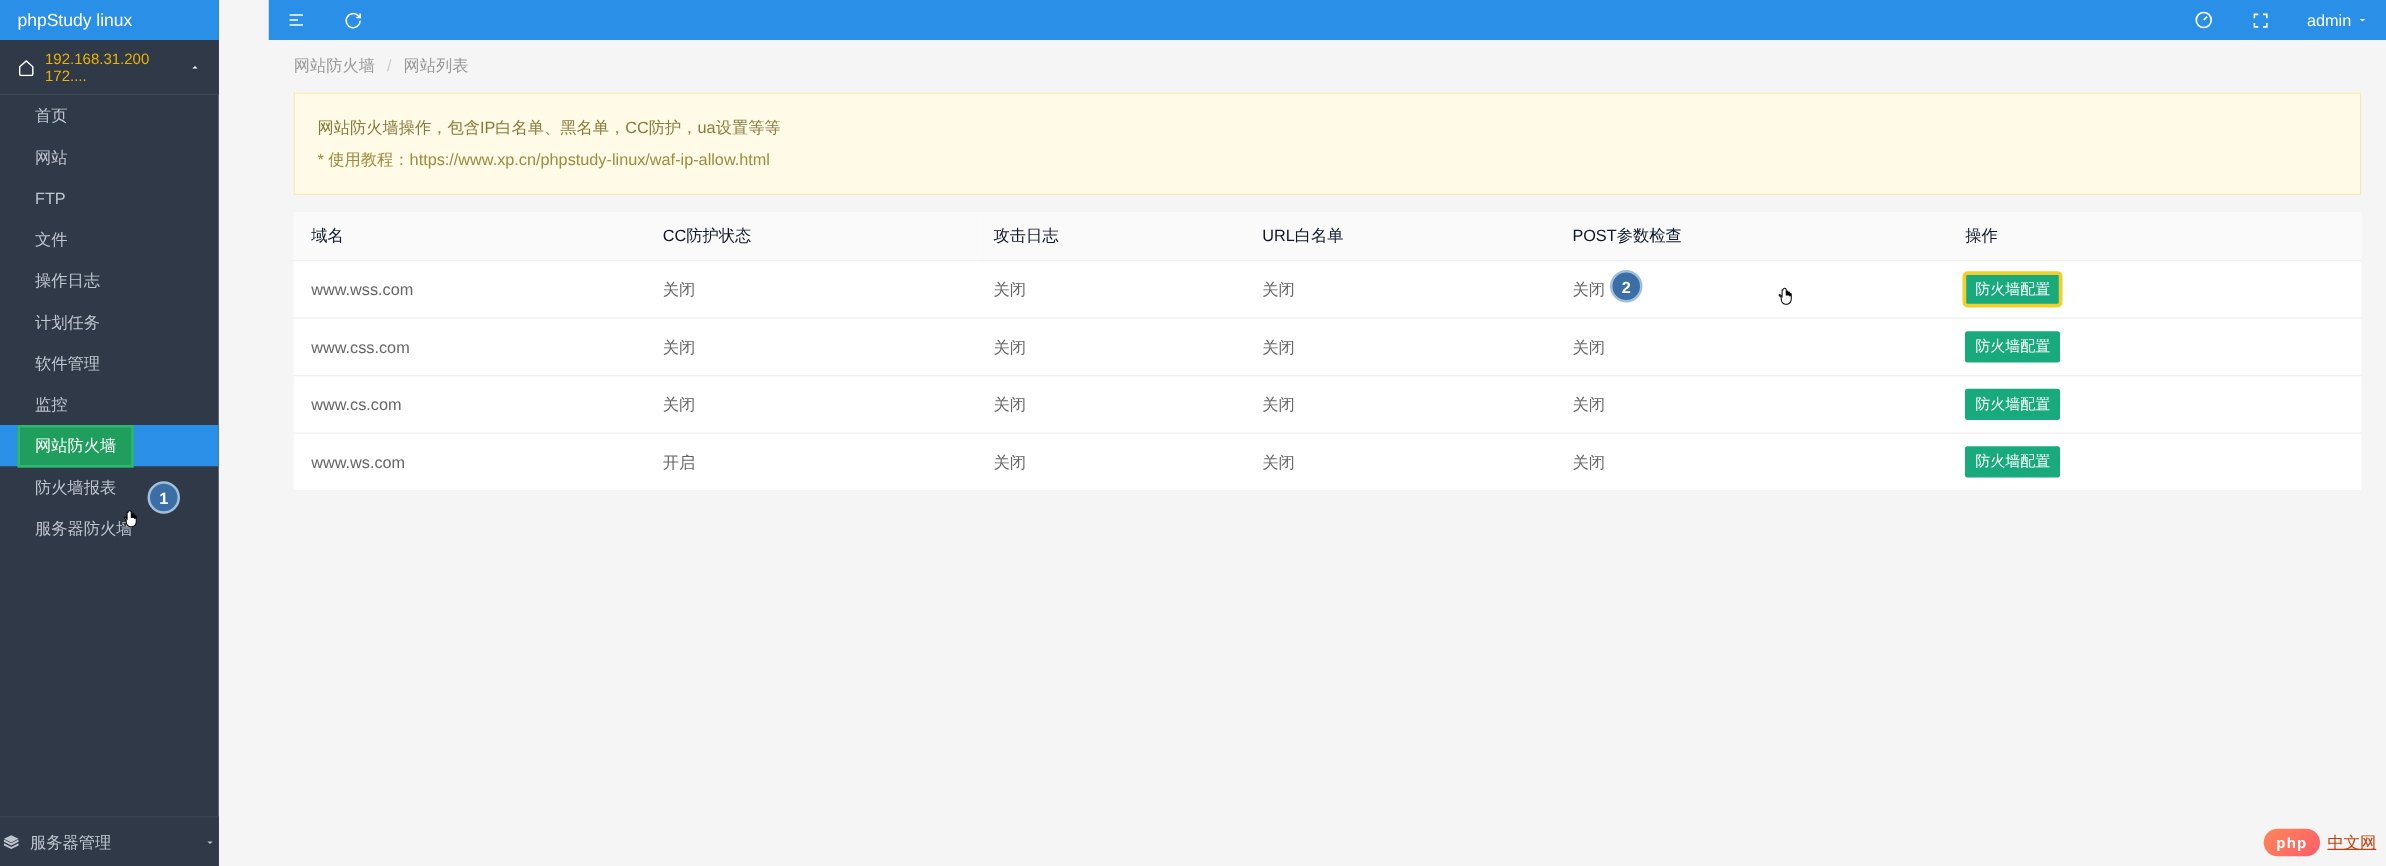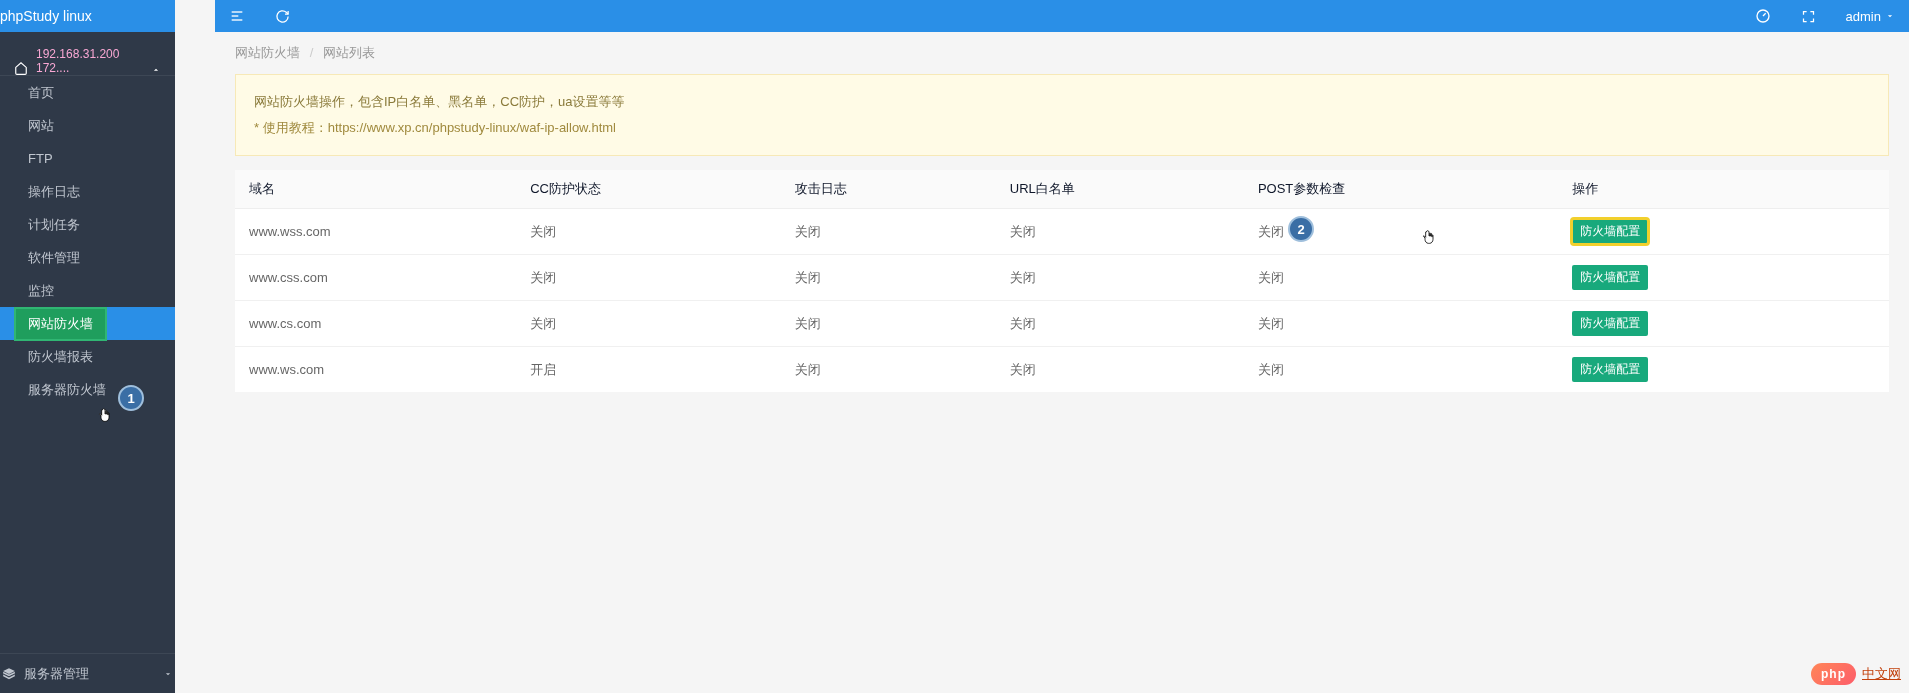--- a/index.html
+++ b/index.html
@@ -2,22 +2,22 @@
 <html><head>
   <meta charset="utf-8">
   <style>
     * { margin: 0; padding: 0; box-sizing: border-box; }
     body { font-family: "Microsoft YaHei", Arial, sans-serif; font-size: 13px; color: #333; background: #f5f5f5; }
     
     .app { display: flex; width: 1909px; height: 693px; position: relative; }
     
     
     .sidebar { width: 175px; background: #2f3948; color: #aab2bd; display: flex; flex-direction: column; }
-    .sidebar-header { height: 32px; background: #2a8fe7; color: #fff; display: flex; align-items: center; font-size: 14px; }
-    .server-selector { height: 44px; display: flex; align-items: flex-end; padding: 0 14px; background: #2f3948; color: #f9a8d4; border-bottom: 1px solid #3d4755; font-size: 12px; }
+    .sidebar-header { height: 32px; background: #2a8fe7; color: #fff; display: flex; align-items: center; padding-left: 14px; font-size: 14px; }
+    .server-selector { height: 44px; display: flex; align-items: center; padding: 0 14px; background: #2f3948; color: #eab308; border-bottom: 1px solid #3d4755; font-size: 12px; }
     .server-selector .chevron { margin-left: auto; }
     .nav-list { flex: 1; overflow-y: auto; }
     .nav-item { height: 33px; display: flex; align-items: center; padding-left: 28px; cursor: pointer; color: #c0c6cf; font-size: 13px; text-align: right; }
     .nav-item.active { background: #2a8fe7; padding-left: 14px; }
     .nav-item.active .inner-btn { background: #1f9e5d; border: 2px solid #30b673; padding: 6px 12px; color: #fff; }
     .sidebar-footer { height: 40px; display: flex; align-items: center; padding: 0 2px; background: #2f3948; border-top: 1px solid #3d4755; color: #c0c6cf; font-size: 13px; }
     .sidebar-footer .chevron { margin-left: auto; }
     
     
     .main { flex: 1; display: flex; flex-direction: column; background: #f5f5f5; margin-left: 40px; }
@@ -84,20 +84,23 @@
 
     <div class="nav-list">
       <div class="nav-item">
           <span>首页</span>
         </div>
       <div class="nav-item">
           <span>网站</span>
         </div>
       <div class="nav-item">
           <span>FTP</span>
+        </div>
+      <div class="nav-item">
+          <span>文件</span>
         </div>
       <div class="nav-item">
           <span>操作日志</span>
         </div>
       <div class="nav-item">
           <span>计划任务</span>
         </div>
       <div class="nav-item">
           <span>软件管理</span>
         </div>

